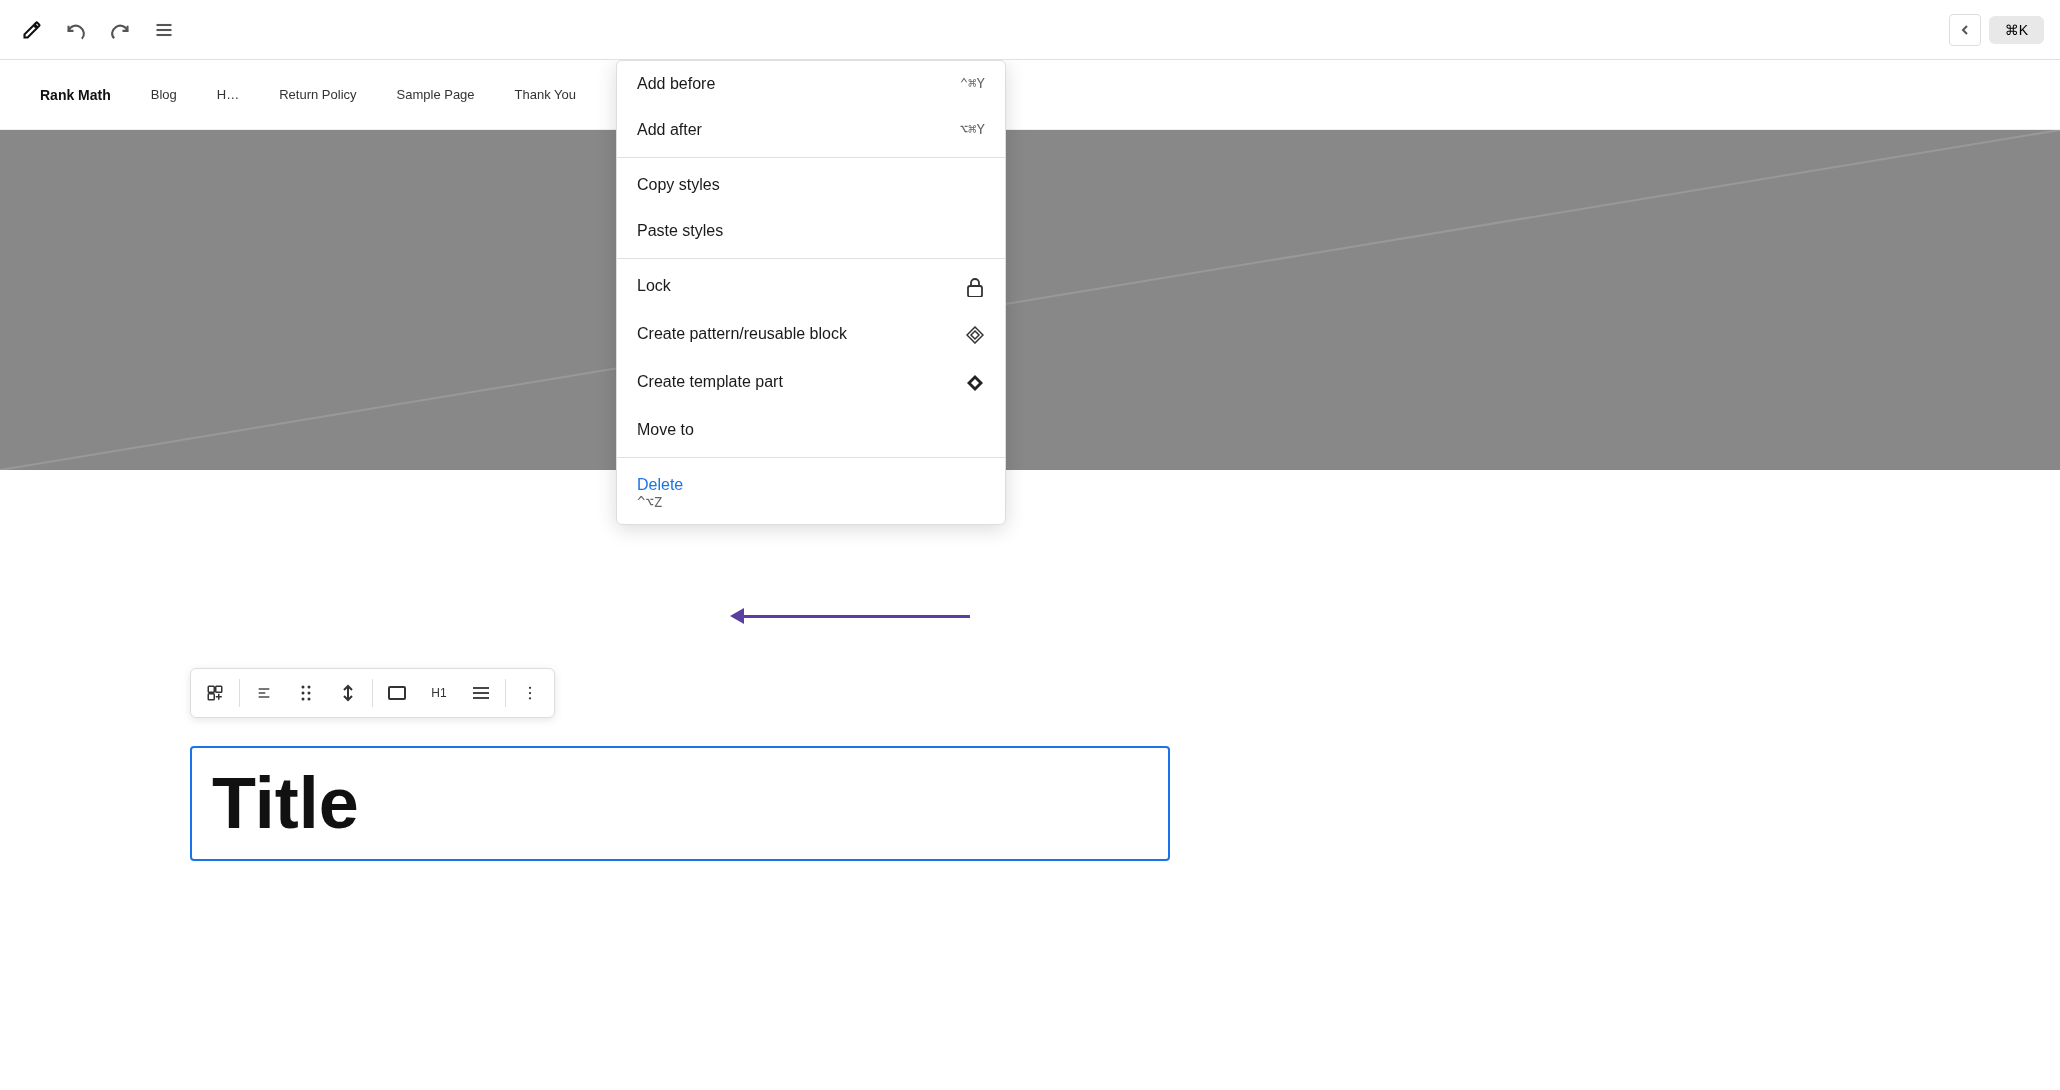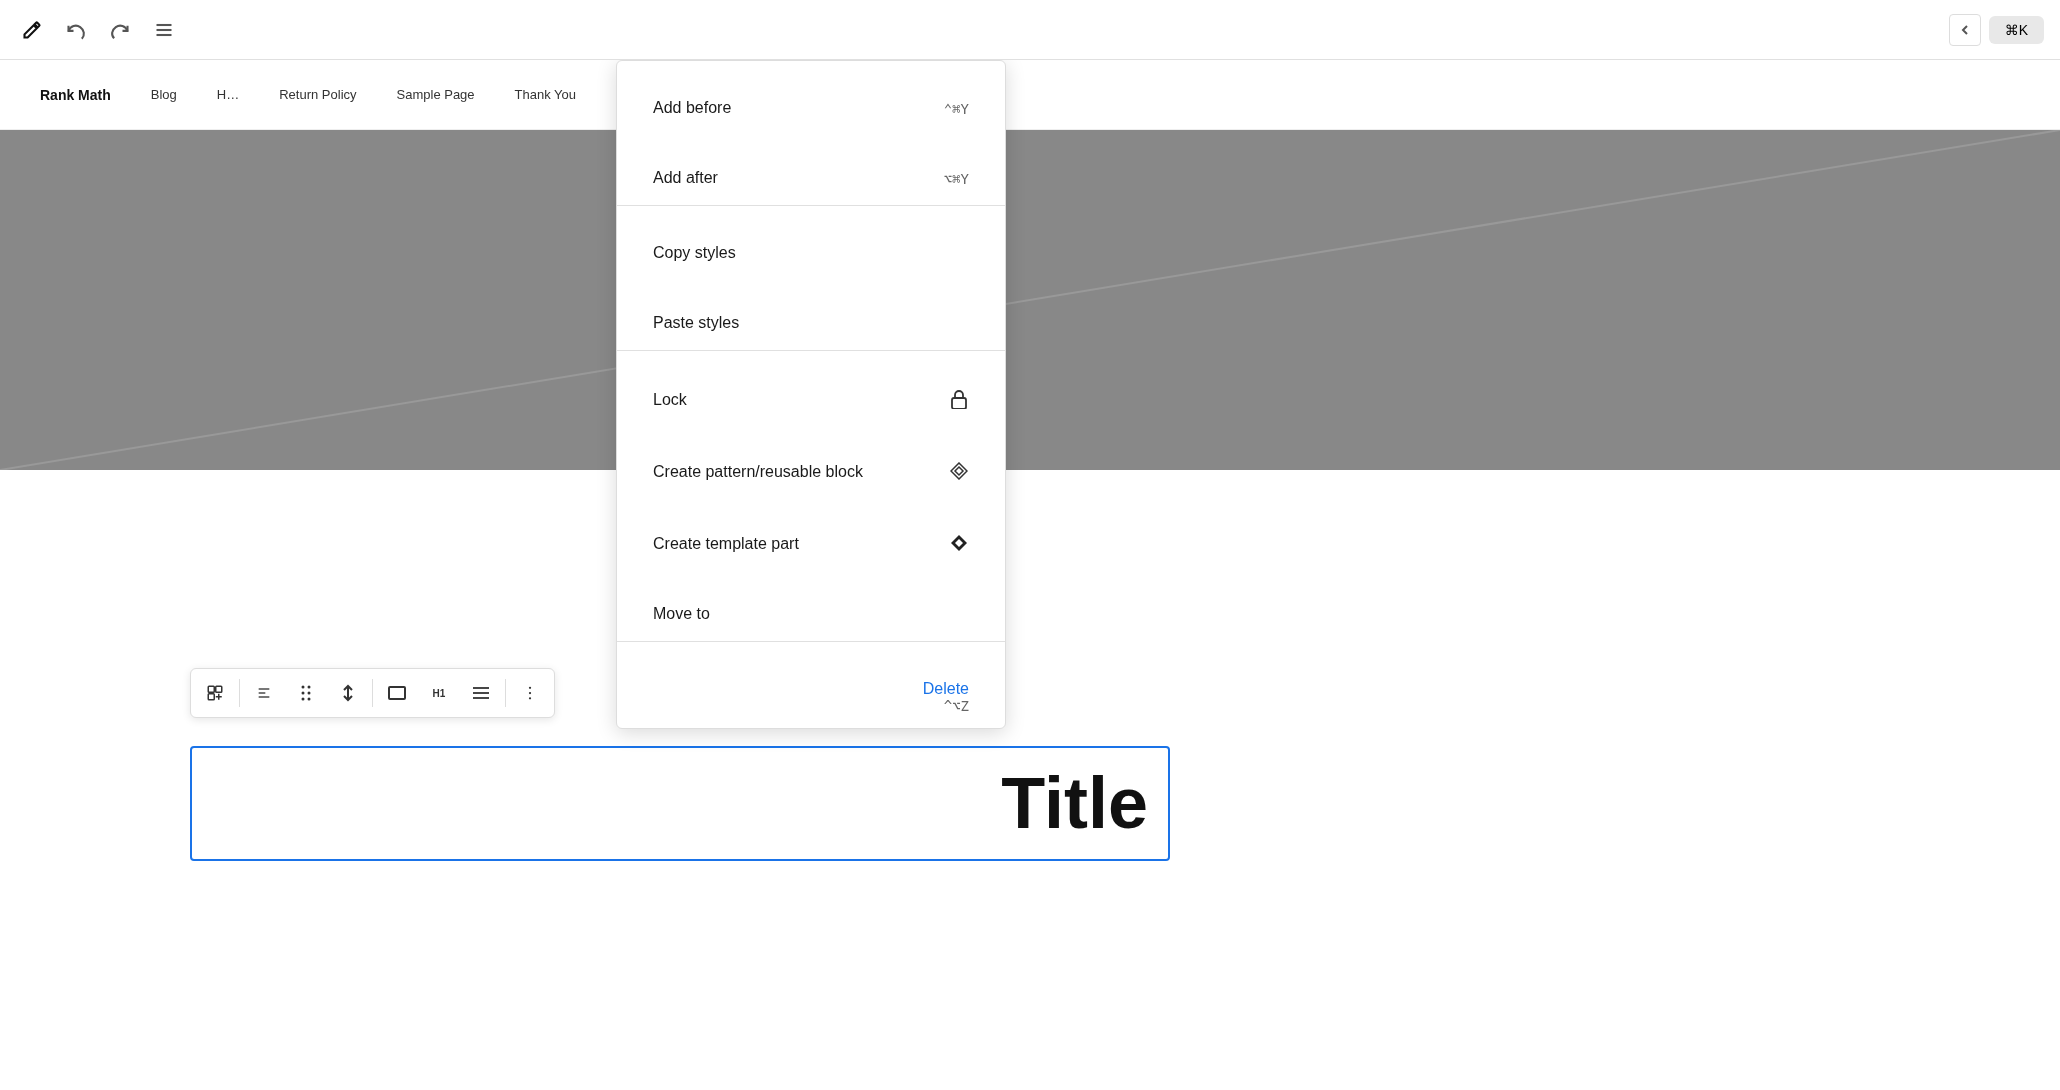--- a/index.html
+++ b/index.html
@@ -142,35 +142,34 @@
       font-size: 16px;
       color: #333;
     }
     .block-tool-divider {
       width: 1px;
       height: 28px;
       background: #ddd;
       margin: 0 2px;
     }
     .block-tool-h1 {
-      font-weight: bold;
-      font-size: 10px;
+      font-weight: normal;
+      font-size: 12px;
     }
 
     
     .title-block {
       position: absolute;
       left: 190px;
       top: 686px;
       width: 980px;
       border: 2px solid #1a73e8;
       border-radius: 4px;
       padding: 16px 20px;
       background: #fff;
-      text-align: right;
     }
     .title-text {
       font-size: 72px;
       font-weight: 700;
       color: #111;
       line-height: 1.1;
     }
 
     
     .context-menu {
@@ -180,27 +179,26 @@
       width: 390px;
       background: #fff;
       border: 1px solid #ddd;
       border-radius: 6px;
       box-shadow: 0 4px 20px rgba(0,0,0,0.15);
       z-index: 100;
       overflow: hidden;
     }
     .context-menu-item {
       display: flex;
-      align-items: flex-end;
+      align-items: flex-start;
       justify-content: space-between;
-      padding: 14px 36px;
+      padding: 14px 20px;
       cursor: pointer;
       font-size: 16px;
       color: #1a1a1a;
-      margin-top: 24px;
     }
     .context-menu-item.delete-item {
       color: #1a73e8;
       flex-direction: column;
     }
     .context-menu-divider {
       height: 1px;
       background: #e0e0e0;
       margin: 4px 0;
     }

